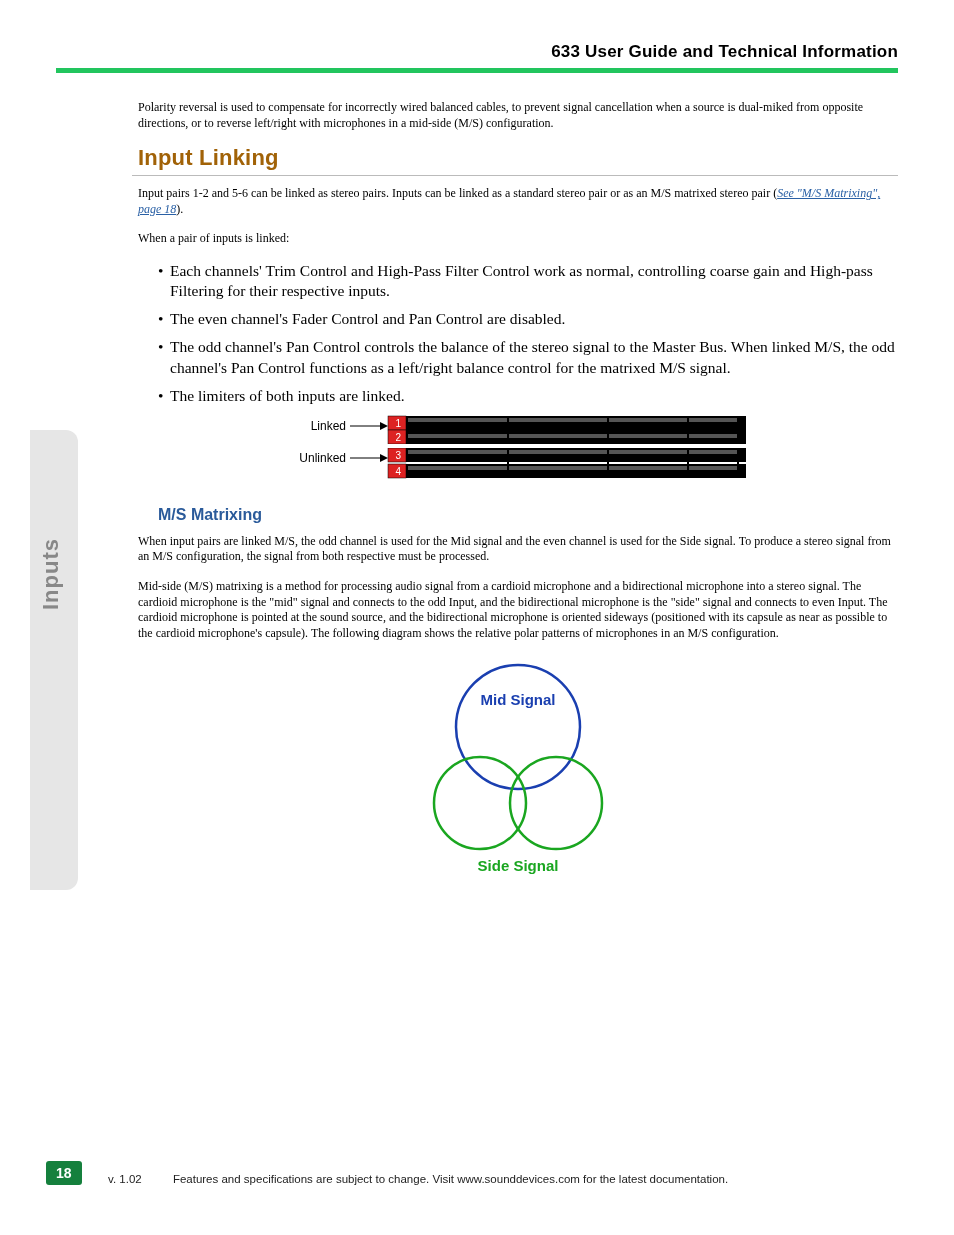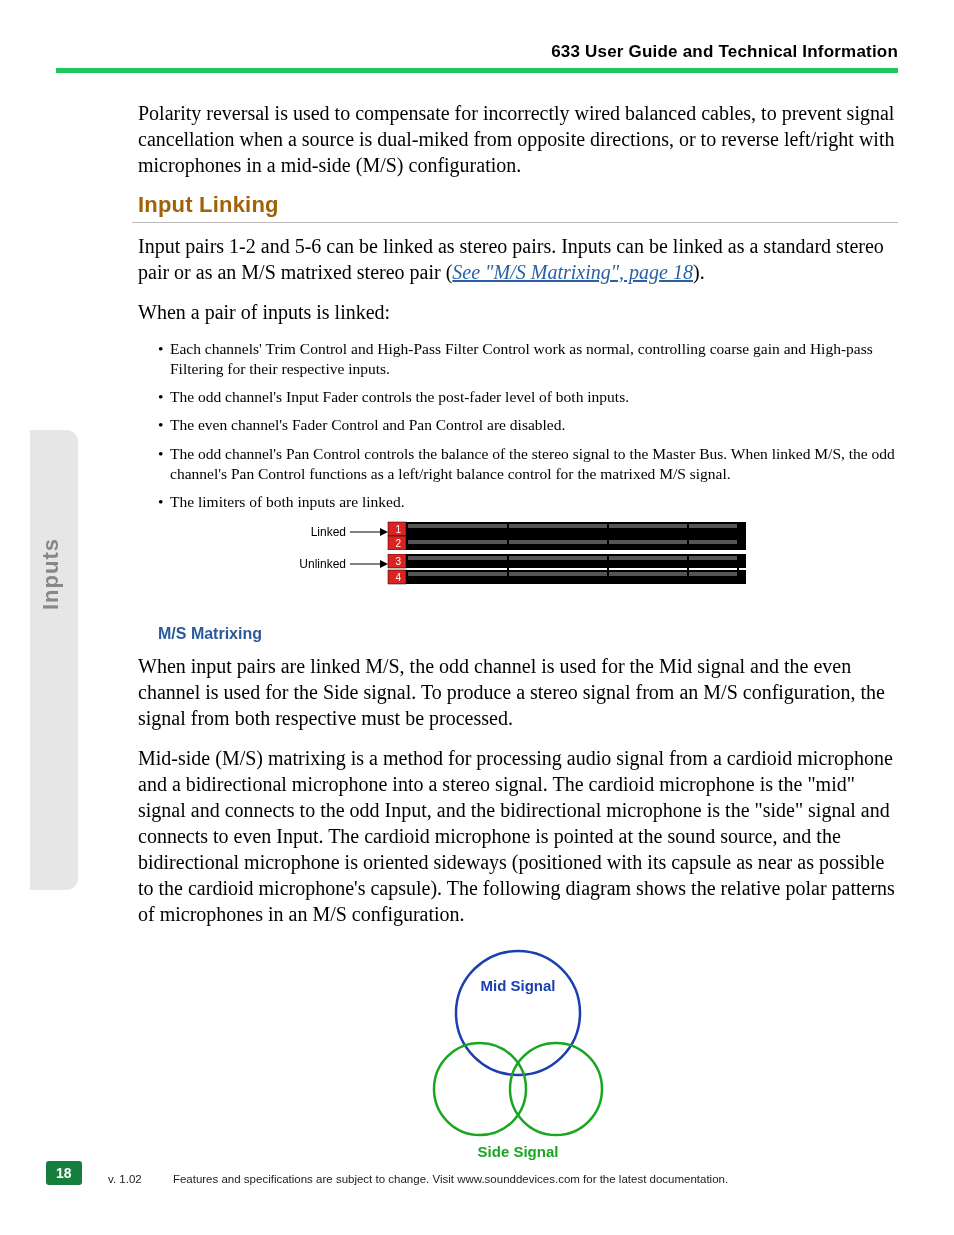--- a/index.html
+++ b/index.html
@@ -26,21 +26,21 @@
     font-size: 17px;
     letter-spacing: 0.2px;
   }
   .content {
     position: absolute;
     top: 100px;
     left: 138px;
     right: 56px;
   }
   .para {
-    font-size: 20px;
+    font-size: 12px;
     line-height: 1.3;
     margin-bottom: 14px;
   }
   .section-title {
     font-family: Arial, Helvetica, sans-serif;
     font-weight: bold;
     font-size: 22px;
     color: #a16207;
     margin-top: 10px;
     margin-bottom: 4px;
@@ -71,21 +71,21 @@
   .bullets li::before {
     content: "•";
     position: absolute;
     left: 0;
   }
   .sub-title {
     font-family: Arial, Helvetica, sans-serif;
     font-weight: bold;
     font-size: 16px;
     color: #2a5a9a;
-    margin-top: 33px;
+    margin-top: 20px;
     margin-bottom: 10px;
     margin-left: 20px;
   }
   .sidebar-tab {
     position: absolute;
     left: 30px;
     top: 430px;
     width: 48px;
     height: 460px;
     background: #e6e6e6;
@@ -153,21 +153,20 @@
   <hr class="section-rule">
 
   <p class="para">
     <span>Input pairs 1-2 and 5-6 can be linked as stereo pairs. Inputs can be linked as a standard stereo pair or as an M/S matrixed stereo pair (</span><a href="#" class="link">See "M/S Matrixing", page 18</a><span>).</span>
   </p>
 
   <p class="para">When a pair of inputs is linked:</p>
 
   <ul class="bullets">
     <li>Each channels' Trim Control and High-Pass Filter Control work as normal, controlling coarse gain and High-pass Filtering for their respective inputs.</li>
-    <li>The odd channel's Input Fader controls the post-fader level of both inputs.</li>
     <li>The even channel's Fader Control and Pan Control are disabled.</li>
     <li>The odd channel's Pan Control controls the balance of the stereo signal to the Master Bus. When linked M/S, the odd channel's Pan Control functions as a left/right balance control for the matrixed M/S signal.</li>
     <li>The limiters of both inputs are linked.</li>
   </ul>
 
   <div class="meter-diagram">
     <svg width="500" height="68" viewBox="0 0 500 68">
 
       <rect x="120" y="2" width="18" height="14" fill="#d22" stroke="#000" stroke-width="0.5"></rect>
       <text x="133" y="13" font-size="10" fill="#fff" font-family="Arial" text-anchor="end">1</text>

